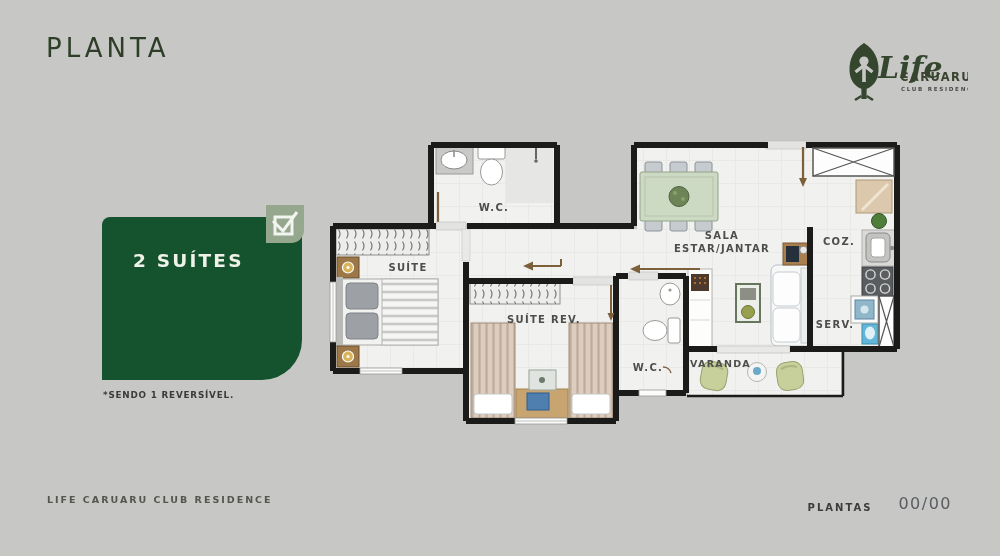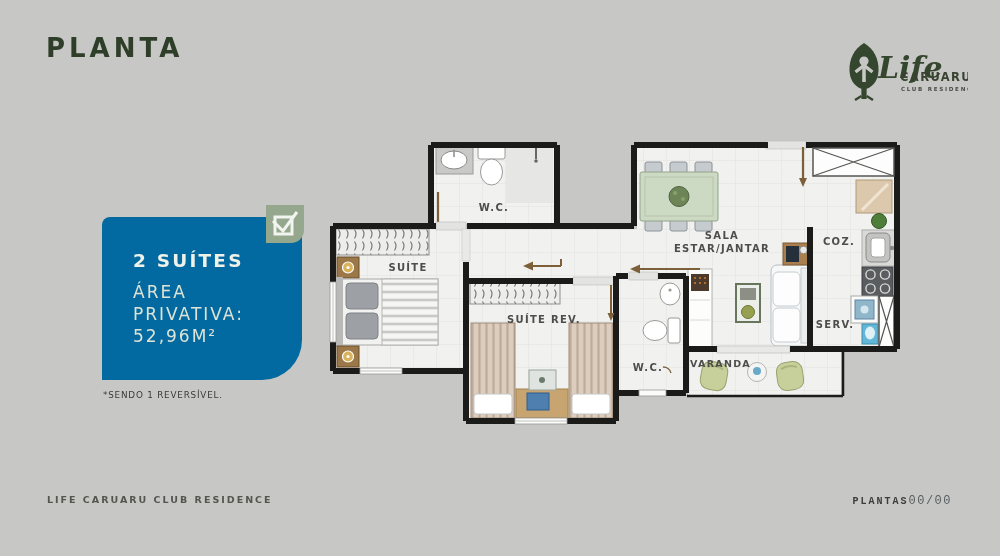--- a/index.html
+++ b/index.html
@@ -5,57 +5,57 @@
   html,body{margin:0;padding:0;}
   body{
     width:1000px;height:556px;overflow:hidden;position:relative;
     background:#c7c7c5;
     font-family:"DejaVu Sans","Liberation Sans",sans-serif;
   }
   .plate{position:absolute;inset:0;}
   
   .title{
     position:absolute;left:46px;top:32px;
-    font-size:26px;font-weight:700;letter-spacing:4px;line-height:32px;
+    font-size:26px;font-weight:400;letter-spacing:4px;line-height:32px;
     color:#2f3e29;
   }
   
   .logo{position:absolute;left:838px;top:30px;width:130px;height:78px;}
   
   .card{
     position:absolute;left:102px;top:217px;width:200px;height:163px;
-    background:#0369a1;border-radius:8px 0 40px 0;
+    background:#14532d;border-radius:8px 0 40px 0;
     color:#e9eee3;
   }
   .card .headline{
     position:absolute;left:31px;top:33px;
     font-size:18.5px;font-weight:700;letter-spacing:2.2px;color:#eef2e8;
   }
   .card .area{
     position:absolute;left:31px;top:64px;
     font-size:17px;font-weight:400;letter-spacing:2px;line-height:22px;color:#dde4d5;
   }
   .badge{
     position:absolute;left:266px;top:205px;width:38px;height:38px;
     background:#95a88d;border-radius:0 0 13px 0;
   }
   .footnote{
     position:absolute;left:103px;top:390px;
-    font-size:8.8px;font-weight:400;letter-spacing:0.8px;color:#3b3b39;
+    font-size:8.8px;font-weight:700;letter-spacing:0.8px;color:#3b3b39;
   }
   
   .footer-left{
     position:absolute;left:47px;top:494px;
     font-size:9.5px;font-weight:700;letter-spacing:2px;color:#55554f;
   }
   .footer-right{
-    position:absolute;right:48px;top:494px;display:flex;align-items:center;font-family:Liberation Mono, monospace;
+    position:absolute;right:48px;top:494px;display:flex;gap:26px;align-items:flex-end;
   }
   .footer-right .lbl{font-size:10px;font-weight:700;letter-spacing:2px;color:#3c3c3a;}
-  .footer-right .val{font-size:12px;font-weight:500;letter-spacing:1.5px;color:#595c60;}
+  .footer-right .val{font-size:16px;font-weight:500;letter-spacing:1.5px;color:#595c60;}
   
   .plan{position:absolute;left:325px;top:110px;width:585px;height:345px;}
   .rlabel{
     font-family:"DejaVu Sans","Liberation Sans",sans-serif;
     font-size:10px;font-weight:600;letter-spacing:1.3px;fill:#4d4d4b;
   }
   .rlabel.small{font-size:9.5px;}
 </style>
 </head>
 <body>
@@ -75,25 +75,20 @@
       <path d="M17.5,42 L26,35.5 L34.5,42" stroke="#c7c7c5" stroke-width="3.4" fill="none"></path>
       <path d="M26,37 L26,52" stroke="#c7c7c5" stroke-width="3.6" fill="none"></path>
     </g>
     <text x="40" y="48" font-family="DejaVu Serif, Liberation Serif, serif" font-style="italic" font-weight="600" font-size="30" fill="#35462e">Life</text>
     <text x="62" y="51" font-size="11.5" font-weight="700" letter-spacing="1.4" fill="#39432f">CARUARU</text>
     <text x="63" y="61" font-size="5.6" font-weight="600" letter-spacing="1.7" fill="#4b4b49">CLUB RESIDENCE</text>
   </svg>
 
   <div class="card">
     <div class="headline">2 SUÍTES</div>
-    <div class="area">
-      <div>ÁREA</div>
-      <div>PRIVATIVA:</div>
-      <div>52,96M²</div>
-    </div>
   </div>
   <div class="badge">
     <svg width="38" height="38" viewBox="0 0 38 38">
       <rect x="9" y="12" width="17" height="17" fill="none" stroke="#f2f4ef" stroke-width="3"></rect>
       <path d="M7,16 L17,26 L31,7" fill="none" stroke="#f2f4ef" stroke-width="3"></path>
     </svg>
   </div>
   <div class="footnote">*SENDO 1 REVERSÍVEL.</div>
 
   <svg class="plan" viewBox="325 110 585 345">

